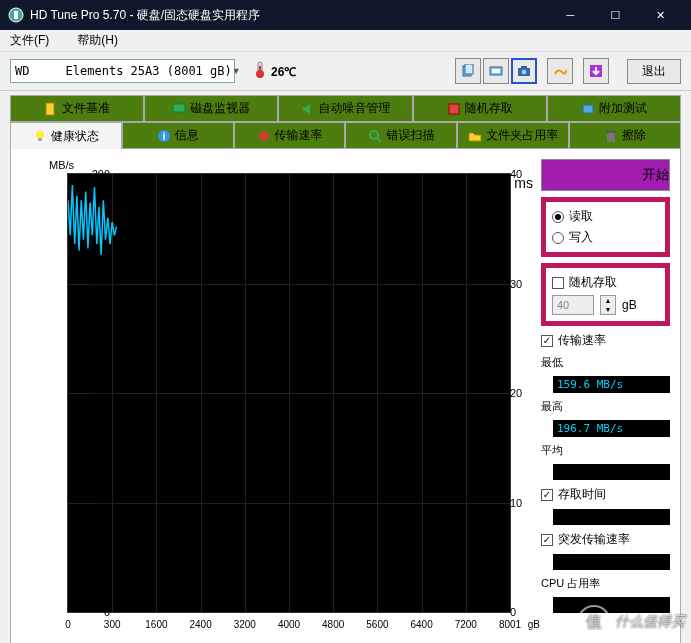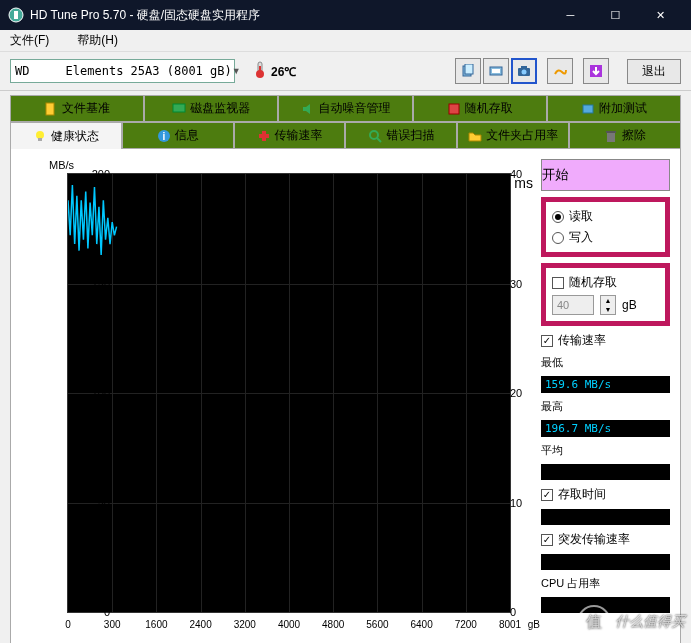--- a/index.html
+++ b/index.html
@@ -37,32 +37,32 @@
 .chart { position: absolute; left: 46px; top: 14px; width: 444px; height: 440px; background: #000; border: 1px solid #333; text-decoration: underline; }
 .chart .grid-h { position: absolute; left: 0; right: 0; height: 1px; background: #222; }
 .chart .grid-v { position: absolute; top: 0; bottom: 0; width: 1px; background: #222; }
 .chart svg.data { position: absolute; inset: 0; }
 .ytick-l { position: absolute; font-size: 11px; text-align: right; width: 40px; left: 2px; transform: translateY(-50%); }
 .ytick-r { position: absolute; font-size: 11px; text-align: left; width: 20px; right: -20px; transform: translateY(-50%); }
 .xtick { position: absolute; font-size: 10px; bottom: -18px; transform: translateX(-50%); }
 .xunit { position: absolute; right: -30px; bottom: -18px; font-size: 10px; }
 
 .side-panel { flex: 1; font-size: 12px; display: flex; flex-direction: column; gap: 6px; }
-.start-btn { padding: 6px 0; border: 1px solid #888; background: #f0abfc; text-align: left; }
+.start-btn { padding: 6px 0; border: 1px solid #888; background: #a21caf; text-align: right; }
 .group { border: 5px solid #be185d; padding: 6px 6px; display: flex; flex-direction: column; gap: 4px; }
 .radio, .check { display: flex; align-items: center; gap: 5px; }
 .radio .dot { width: 12px; height: 12px; border: 1px solid #555; border-radius: 50%; display: flex; align-items: center; justify-content: center; }
 .radio .dot .fill { width: 6px; height: 6px; background: #000; border-radius: 50%; }
 .check .box { width: 12px; height: 12px; border: 1px solid #555; display: flex; align-items: center; justify-content: center; font-size: 10px; line-height: 1; }
 .spin { display: flex; align-items: center; gap: 6px; }
 .spin input { width: 42px; height: 20px; border: 1px solid #999; background: #eee; color: #888; padding: 0 4px; font-size: 11px; }
 .spin .arrows { display: flex; flex-direction: column; border: 1px solid #999; }
 .spin .arrows div { width: 14px; height: 9px; font-size: 7px; text-align: center; line-height: 9px; background: #eee; }
 .stat-label { font-size: 11px; }
-.stat-val { background: #000; color: #00d0ff; font-family: "Consolas", monospace; font-size: 11px; padding: 2px 4px; min-height: 16px; }
+.stat-val { background: #000; color: #00d0ff; font-family: "Consolas", monospace; font-size: 11px; padding: 2px 4px; min-height: 16px; margin-left: 12px; }
 .stat-val.empty { color: transparent; min-height: 16px; }
 
 .watermark { position: absolute; right: 6px; bottom: 4px; display: flex; align-items: center; gap: 4px; color: rgba(255,255,255,0.7); font-size: 14px; font-style: italic; text-shadow: 0 0 2px #000; }
 .watermark .circ { width: 34px; height: 34px; border: 2px solid rgba(255,255,255,0.6); border-radius: 50%; display: flex; align-items: center; justify-content: center; font-style: normal; font-size: 16px; }
 </style>
 </head>
 <body>
 
 <div class="titlebar">
   <span class="icon">

